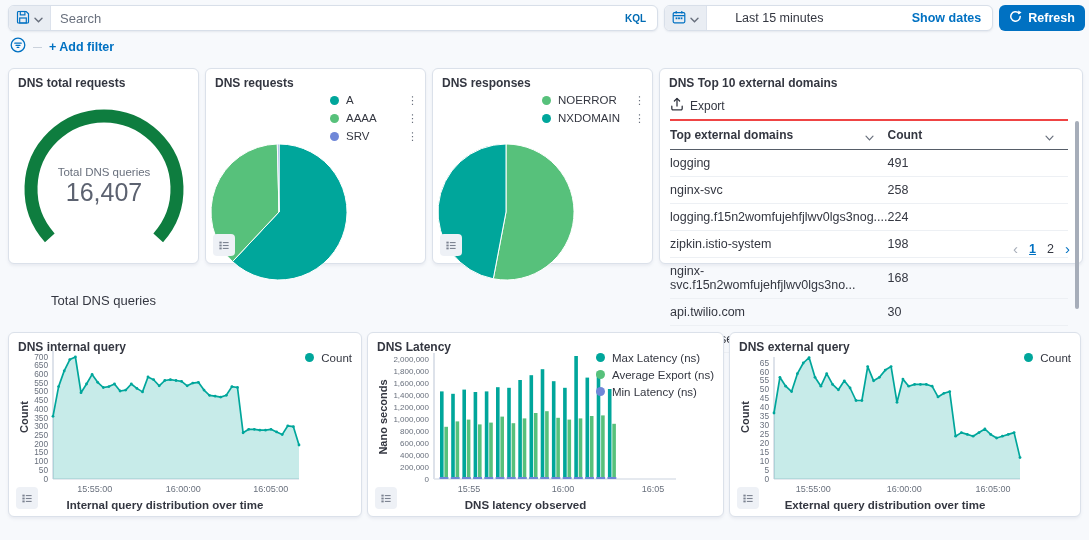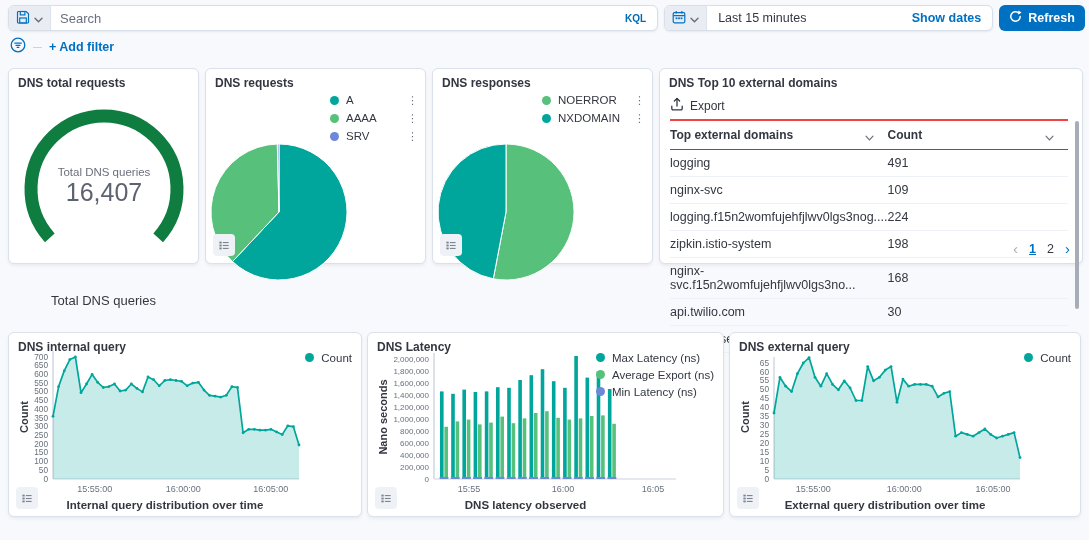--- a/index.html
+++ b/index.html
@@ -15,21 +15,21 @@
     box-shadow:0 1px 2px rgba(152,162,179,.2); }
   .prepend { display:flex; align-items:center; gap:4px; background:#e9edf3; height:100%;
     padding:0 7px; border:none; border-right:1px solid #dce2ec; cursor:pointer; }
   .searchbar input { flex:1; border:none; outline:none; font-size:13px; padding:0 9px;
     color:#343741; background:transparent; font-family:"Liberation Sans",sans-serif; }
   .searchbar input::placeholder { color:#69707d; }
   .kql { font-size:10px; font-weight:700; color:#006bb4; padding:0 11px; cursor:pointer; }
   .datepicker { width:330px; display:flex; align-items:center; background:#fff;
     border:1px solid #d8dfe9; border-radius:6px; overflow:hidden;
     box-shadow:0 1px 2px rgba(152,162,179,.2); }
-  .range { font-size:12.5px; color:#343741; padding:0 11px; flex:1; cursor:pointer; }
+  .range { font-size:12.5px; color:#343741; padding:0 28px; flex:1; cursor:pointer; }
   .showdates { font-size:12.5px; font-weight:600; color:#0071c2; padding:0 11px; cursor:pointer; text-decoration:none; }
   .refresh-btn { width:86px; background:#0071c2; color:#fff; border:none; border-radius:6px;
     font-weight:600; font-size:12.5px; display:flex; align-items:center; justify-content:center;
     gap:6px; cursor:pointer; font-family:"Liberation Sans",sans-serif; }
   
   .filterbar { position:absolute; top:38px; left:10px; height:18px; display:flex; align-items:center; gap:7px; }
   .dash { width:9px; height:1px; background:#cbd2dc; }
   .addfilter { color:#0071c2; font-size:12.5px; font-weight:600; cursor:pointer; text-decoration:none; }
   
   .grid1 { position:absolute; top:68px; left:8px; display:grid; grid-template-columns:191px 221px 221px 424px; gap:6px; }
@@ -256,21 +256,21 @@
                   </svg></span></th>
             </tr>
           </thead>
         <tbody>
             <tr>
               <td>logging</td>
               <td>491</td>
             </tr>
             <tr>
               <td>nginx-svc</td>
-              <td>109</td>
+              <td>258</td>
             </tr>
             <tr>
               <td>logging.f15n2womfujehfjlwv0lgs3nog....</td>
               <td>224</td>
             </tr>
             <tr>
               <td>zipkin.istio-system</td>
               <td>198</td>
             </tr>
             <tr>

